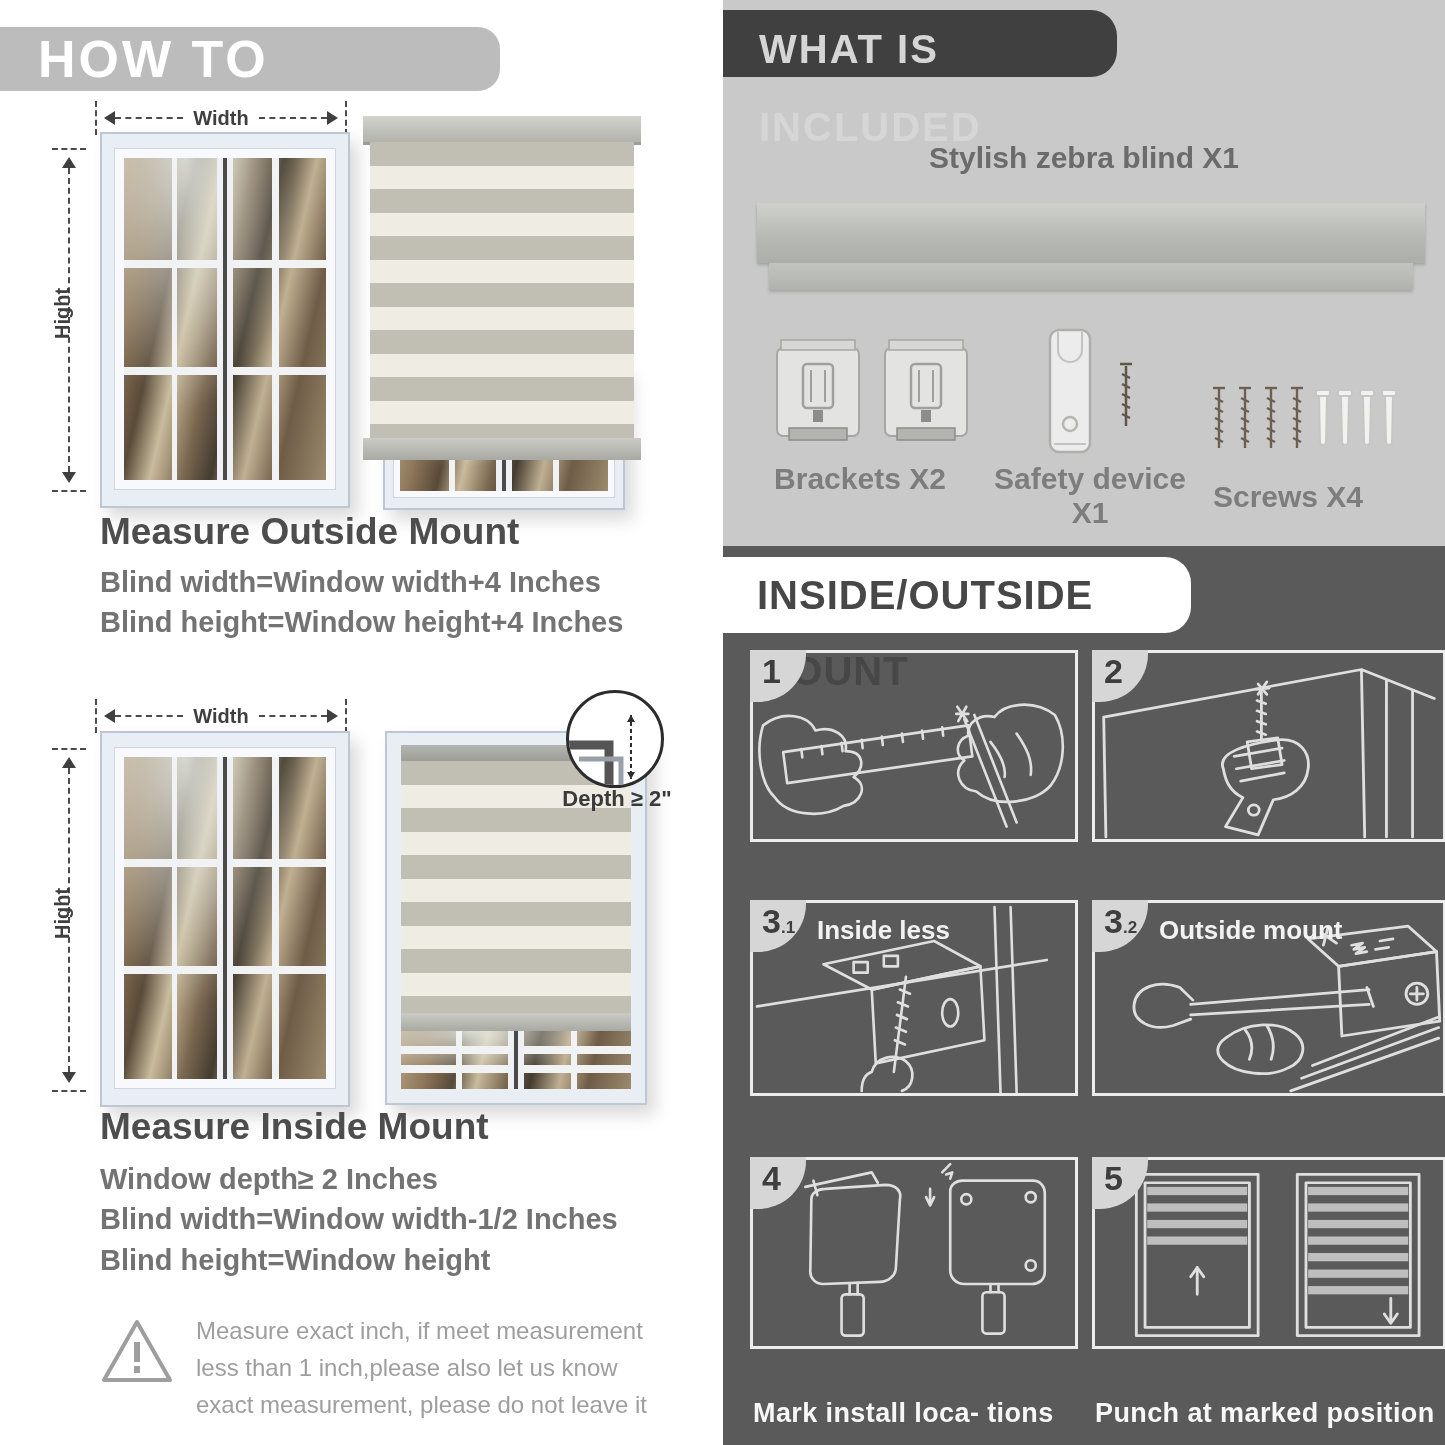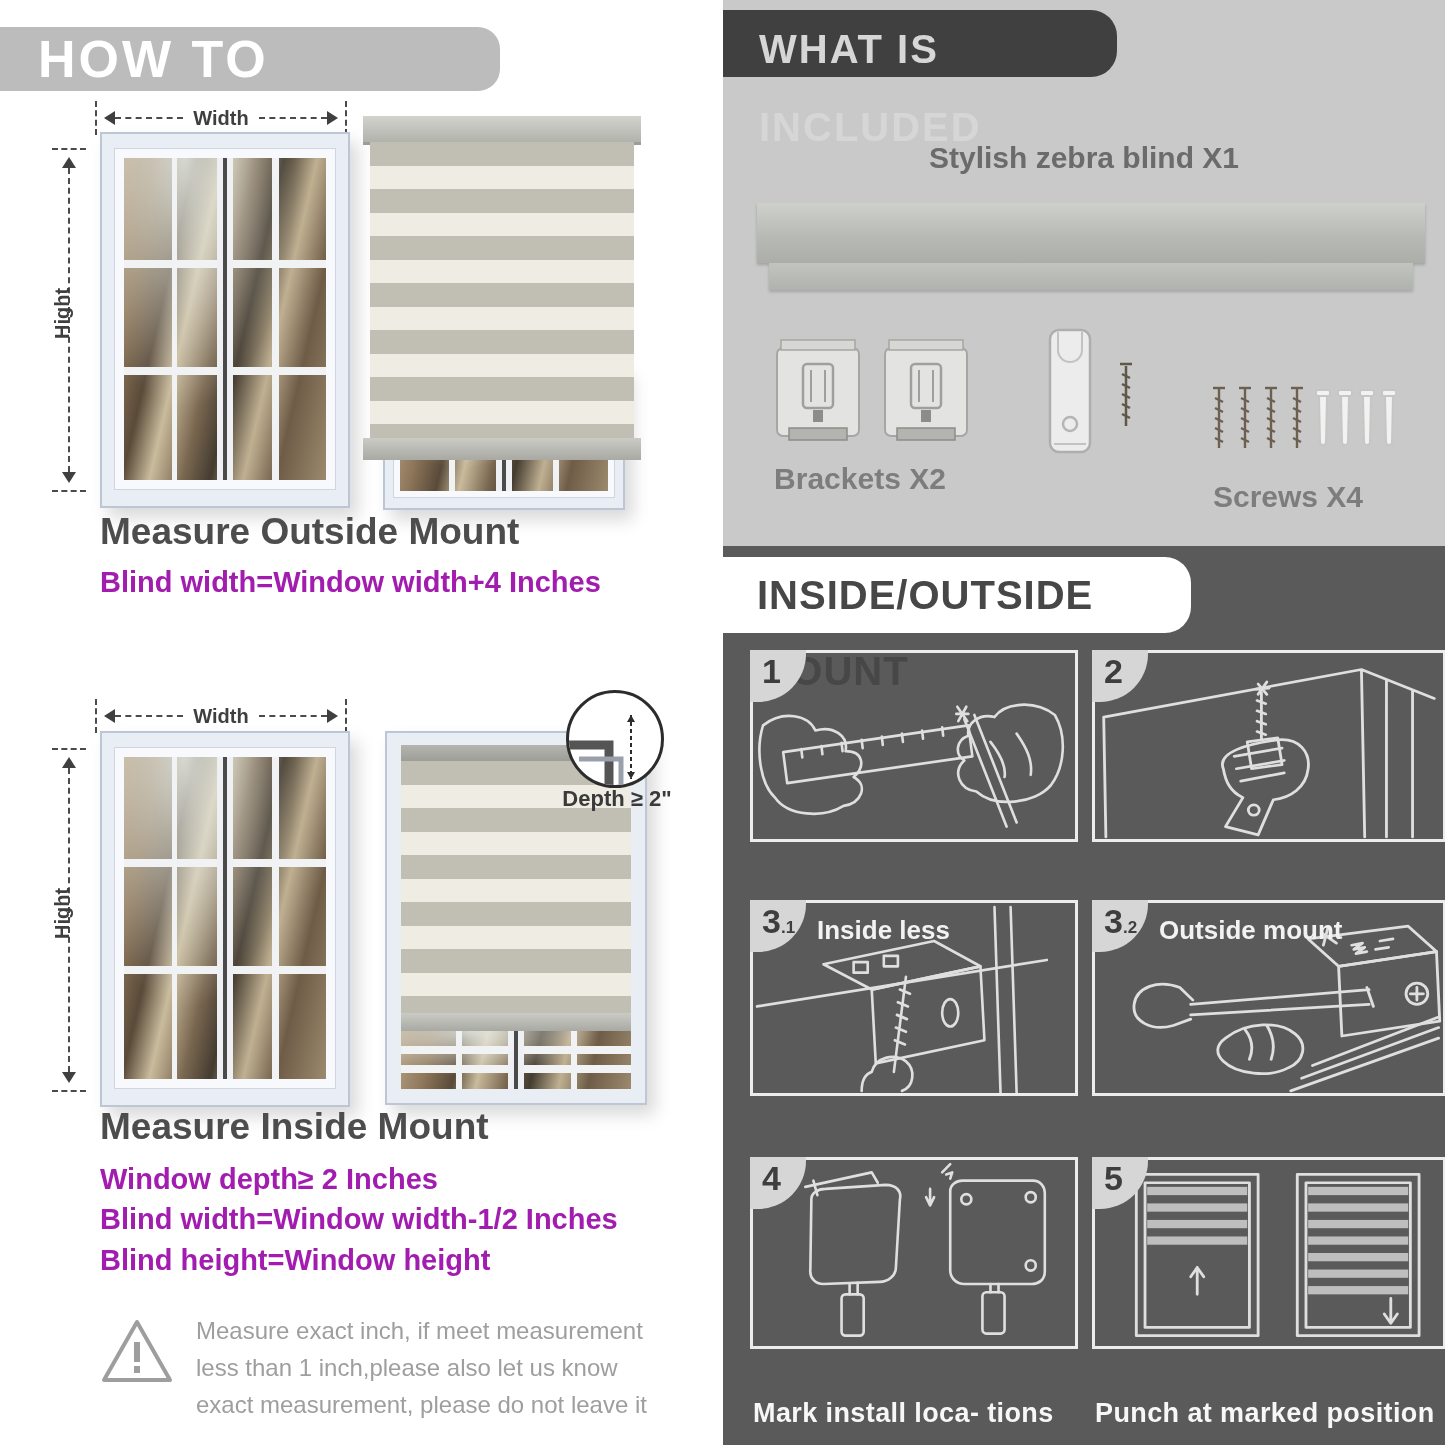--- a/index.html
+++ b/index.html
@@ -4,21 +4,21 @@
 <style>
   html,body{margin:0;padding:0;background:#ffffff;}
   #stage{position:relative;width:1445px;height:1445px;background:#ffffff;overflow:hidden;
          font-family:"Liberation Sans",sans-serif;}
   
   .abs{position:absolute;}
   
   .howto-banner{left:0;top:27px;width:462px;height:64px;background:#bcbcbc;border-radius:0 22px 22px 0;
     color:#ffffff;font-weight:bold;font-size:52px;letter-spacing:3px;line-height:64px;padding-left:38px;}
   .section-title{left:100px;font-size:37px;font-weight:bold;color:#4d4d4d;}
-  .section-line{left:100px;font-size:29px;font-weight:bold;color:#a21caf;}
+  .section-line{left:100px;font-size:29px;font-weight:bold;color:#737373;}
   
   .dim-h{display:flex;align-items:center;height:24px;}
   .dim-h .tick{width:0;height:34px;border-left:2px dashed #4a4a4a;}
   .dim-h .tri-l{width:0;height:0;border:7px solid transparent;border-right:11px solid #3f3f3f;}
   .dim-h .tri-r{width:0;height:0;border:7px solid transparent;border-left:11px solid #3f3f3f;}
   .dim-h .dash{flex:1;border-top:2px dashed #4a4a4a;height:0;}
   .dim-h .lbl{font-size:20px;font-weight:bold;color:#3f3f3f;padding:0 10px;}
   .dim-v{display:flex;flex-direction:column;align-items:center;width:24px;}
   .dim-v .tick{height:0;width:34px;border-top:2px dashed #4a4a4a;}
   .dim-v .tri-t{width:0;height:0;border:7px solid transparent;border-bottom:11px solid #3f3f3f;}
@@ -112,20 +112,21 @@
         <div class="glass" style="left:6px;top:6px;right:6px;bottom:6px;"></div>
       </div>
     </div>
     <div class="abs headrail" style="left:0;top:0;width:100%;height:26px;"></div>
     <div class="abs fabric" style="left:7px;right:7px;top:26px;height:296px;"></div>
     <div class="abs bottomrail" style="left:0;top:322px;width:100%;height:22px;"></div>
   </div>
 
   <div class="abs section-title" style="top:511px;">Measure Outside Mount</div>
   <div class="abs section-line" style="top:566px;">Blind width=Window width+4 Inches</div>
+  <div class="abs section-line" style="top:606px;">Blind height=Window height+4 Inches</div>
 
   <div class="abs dim-h" style="left:95px;top:704px;width:252px;">
     <div class="tick"></div>
     <div class="tri-l"></div>
     <div class="dash"></div>
     <div class="lbl">Width</div>
     <div class="dash"></div>
     <div class="tri-r"></div>
     <div class="tick"></div>
   </div>
@@ -259,20 +260,21 @@
             </g>
           <g transform="translate(184,8)">
               <rect x="-7" y="0" width="14" height="6" rx="2"></rect>
               <path d="M-4,6 h8 l-1,46 a3,3 0 0 1 -6,0 z"></path>
             </g>
         </g>
       </svg>
     </div>
 
     <div class="abs item-label" style="left:37px;top:462px;width:200px;">Brackets X2</div>
+    <div class="abs item-label" style="left:252px;top:462px;width:230px;">Safety device X1</div>
     <div class="abs item-label" style="left:470px;top:462px;width:190px;margin-top:18px;">Screws X4</div>
   </div>
 
   <div class="abs mount-panel">
     <div class="abs mount-banner">INSIDE/OUTSIDE MOUNT</div>
 
     <div class="sp" style="left:27px;top:104px;width:322px;height:186px;">
       <svg class="step-art" viewBox="0 0 320 180" preserveAspectRatio="none">
         <g class="la">
           <path d="M30,96 L214,70 L218,100 L34,126 Z"></path>

